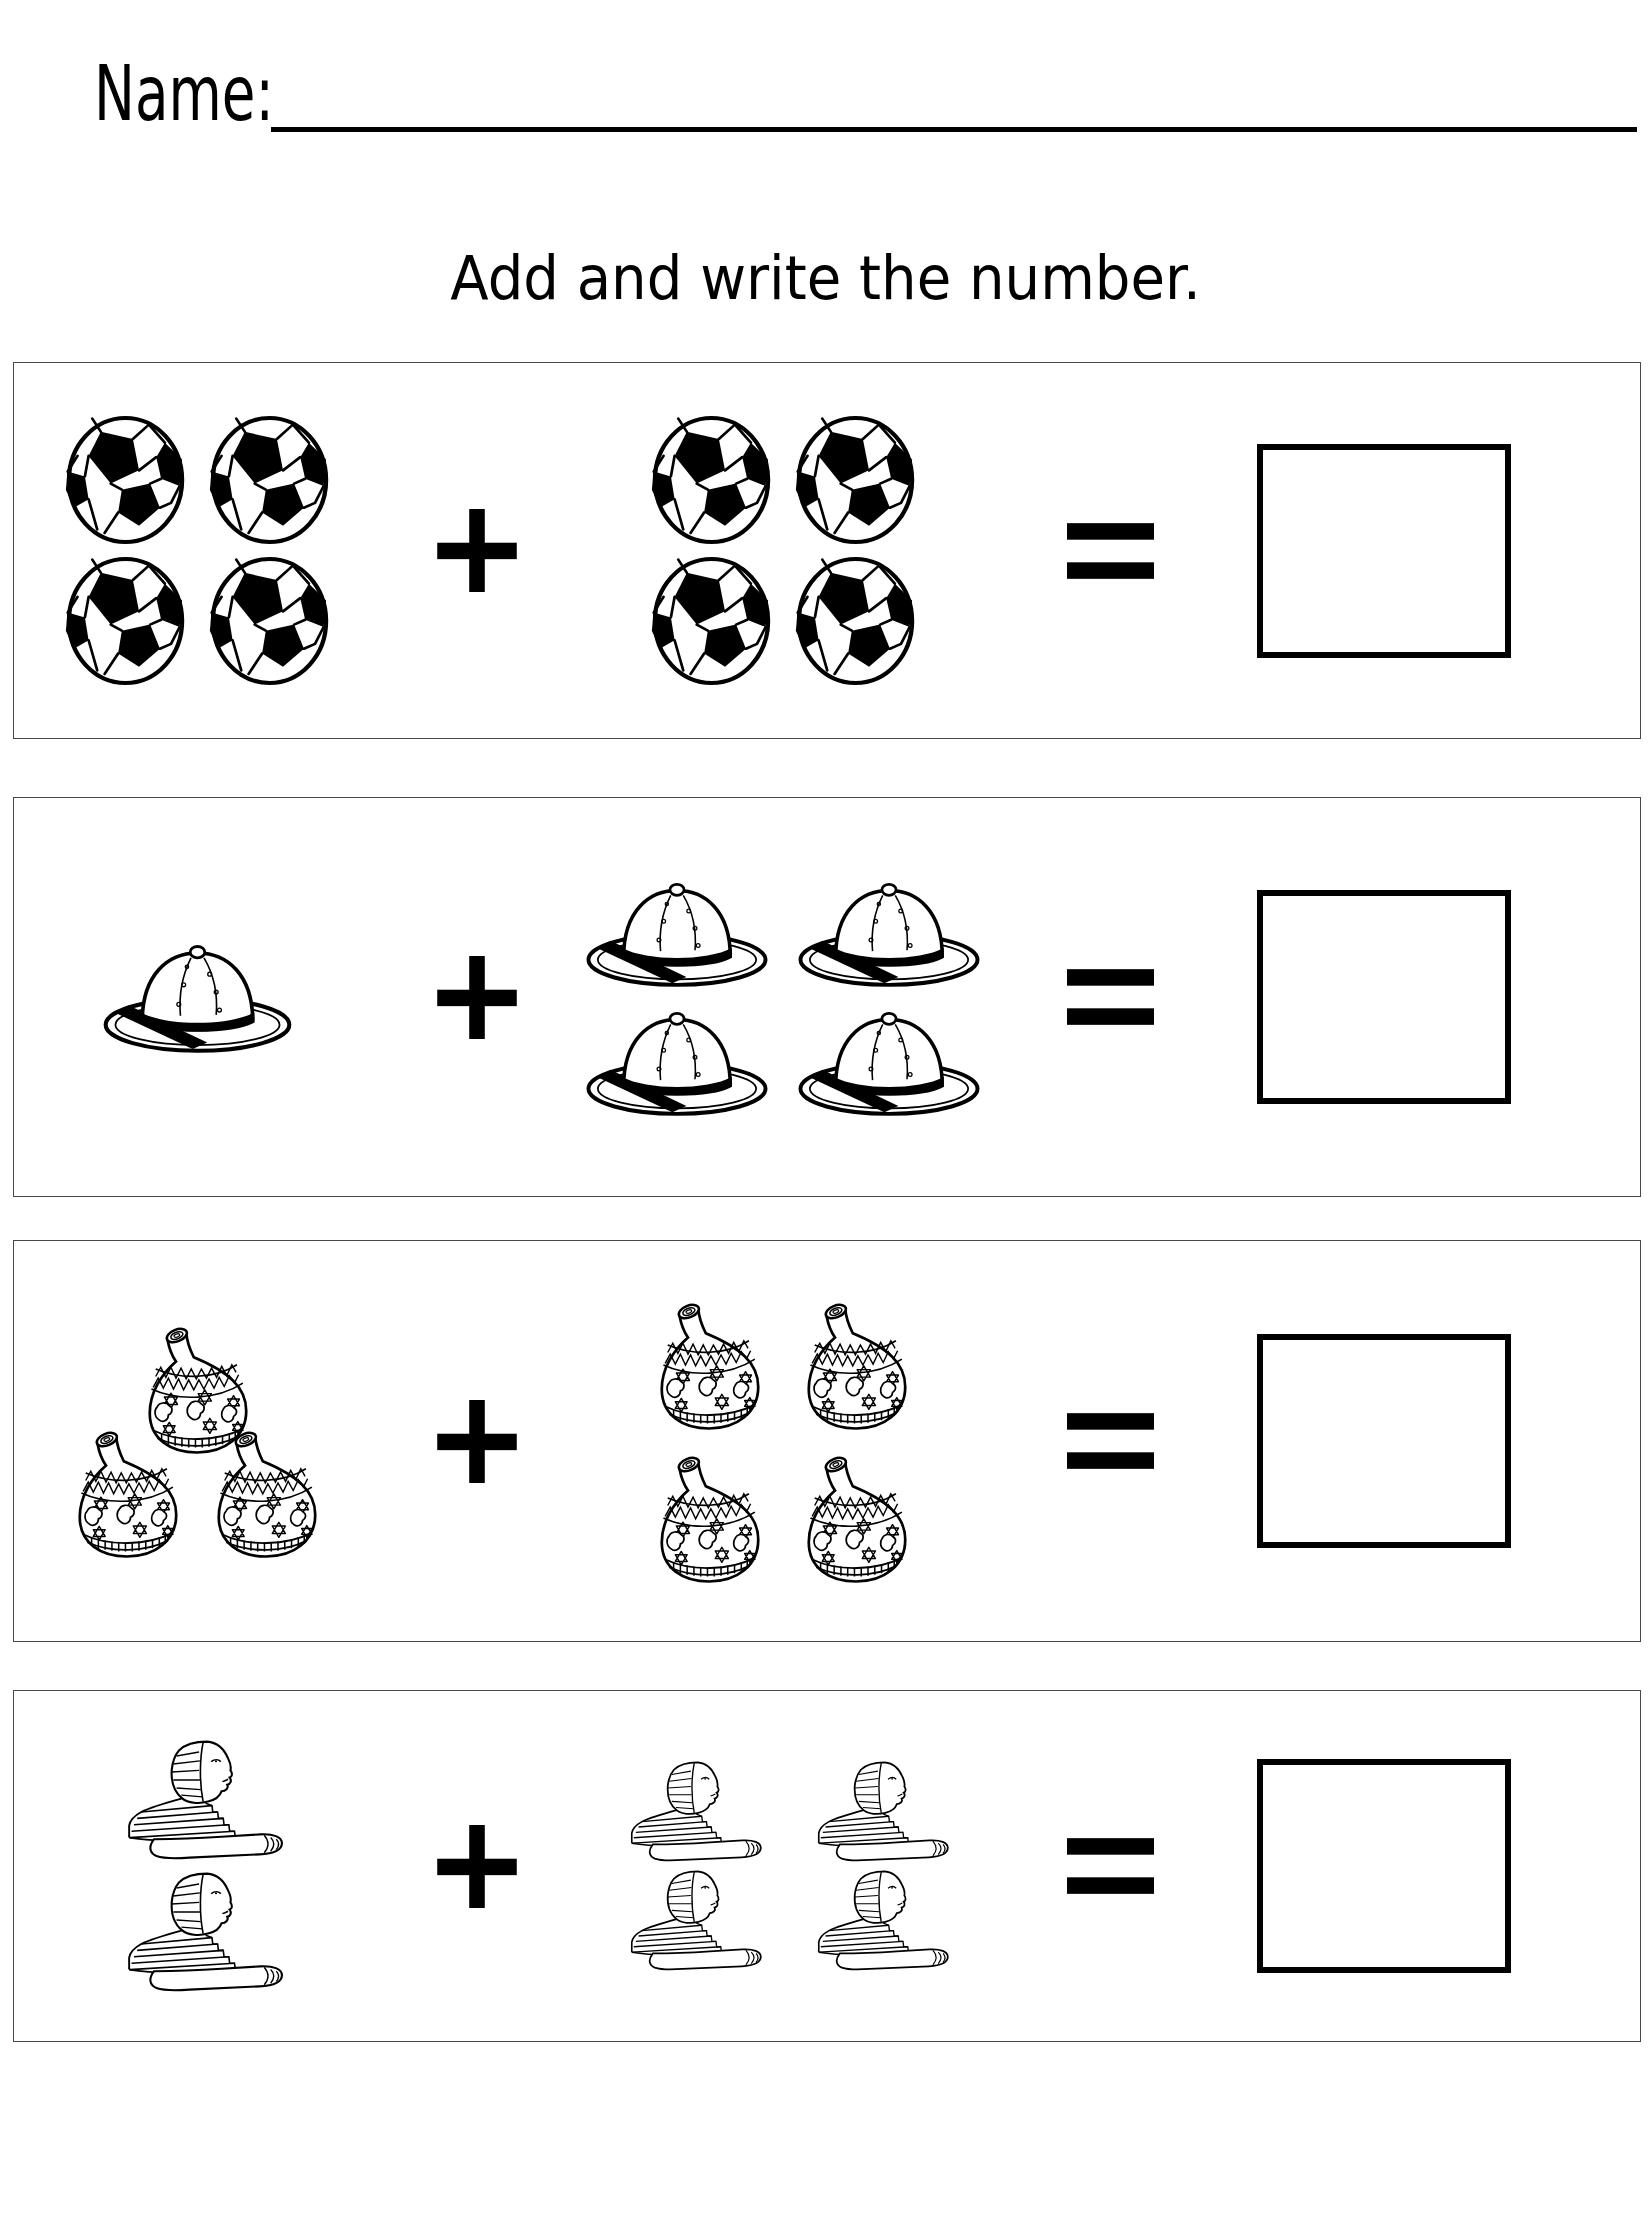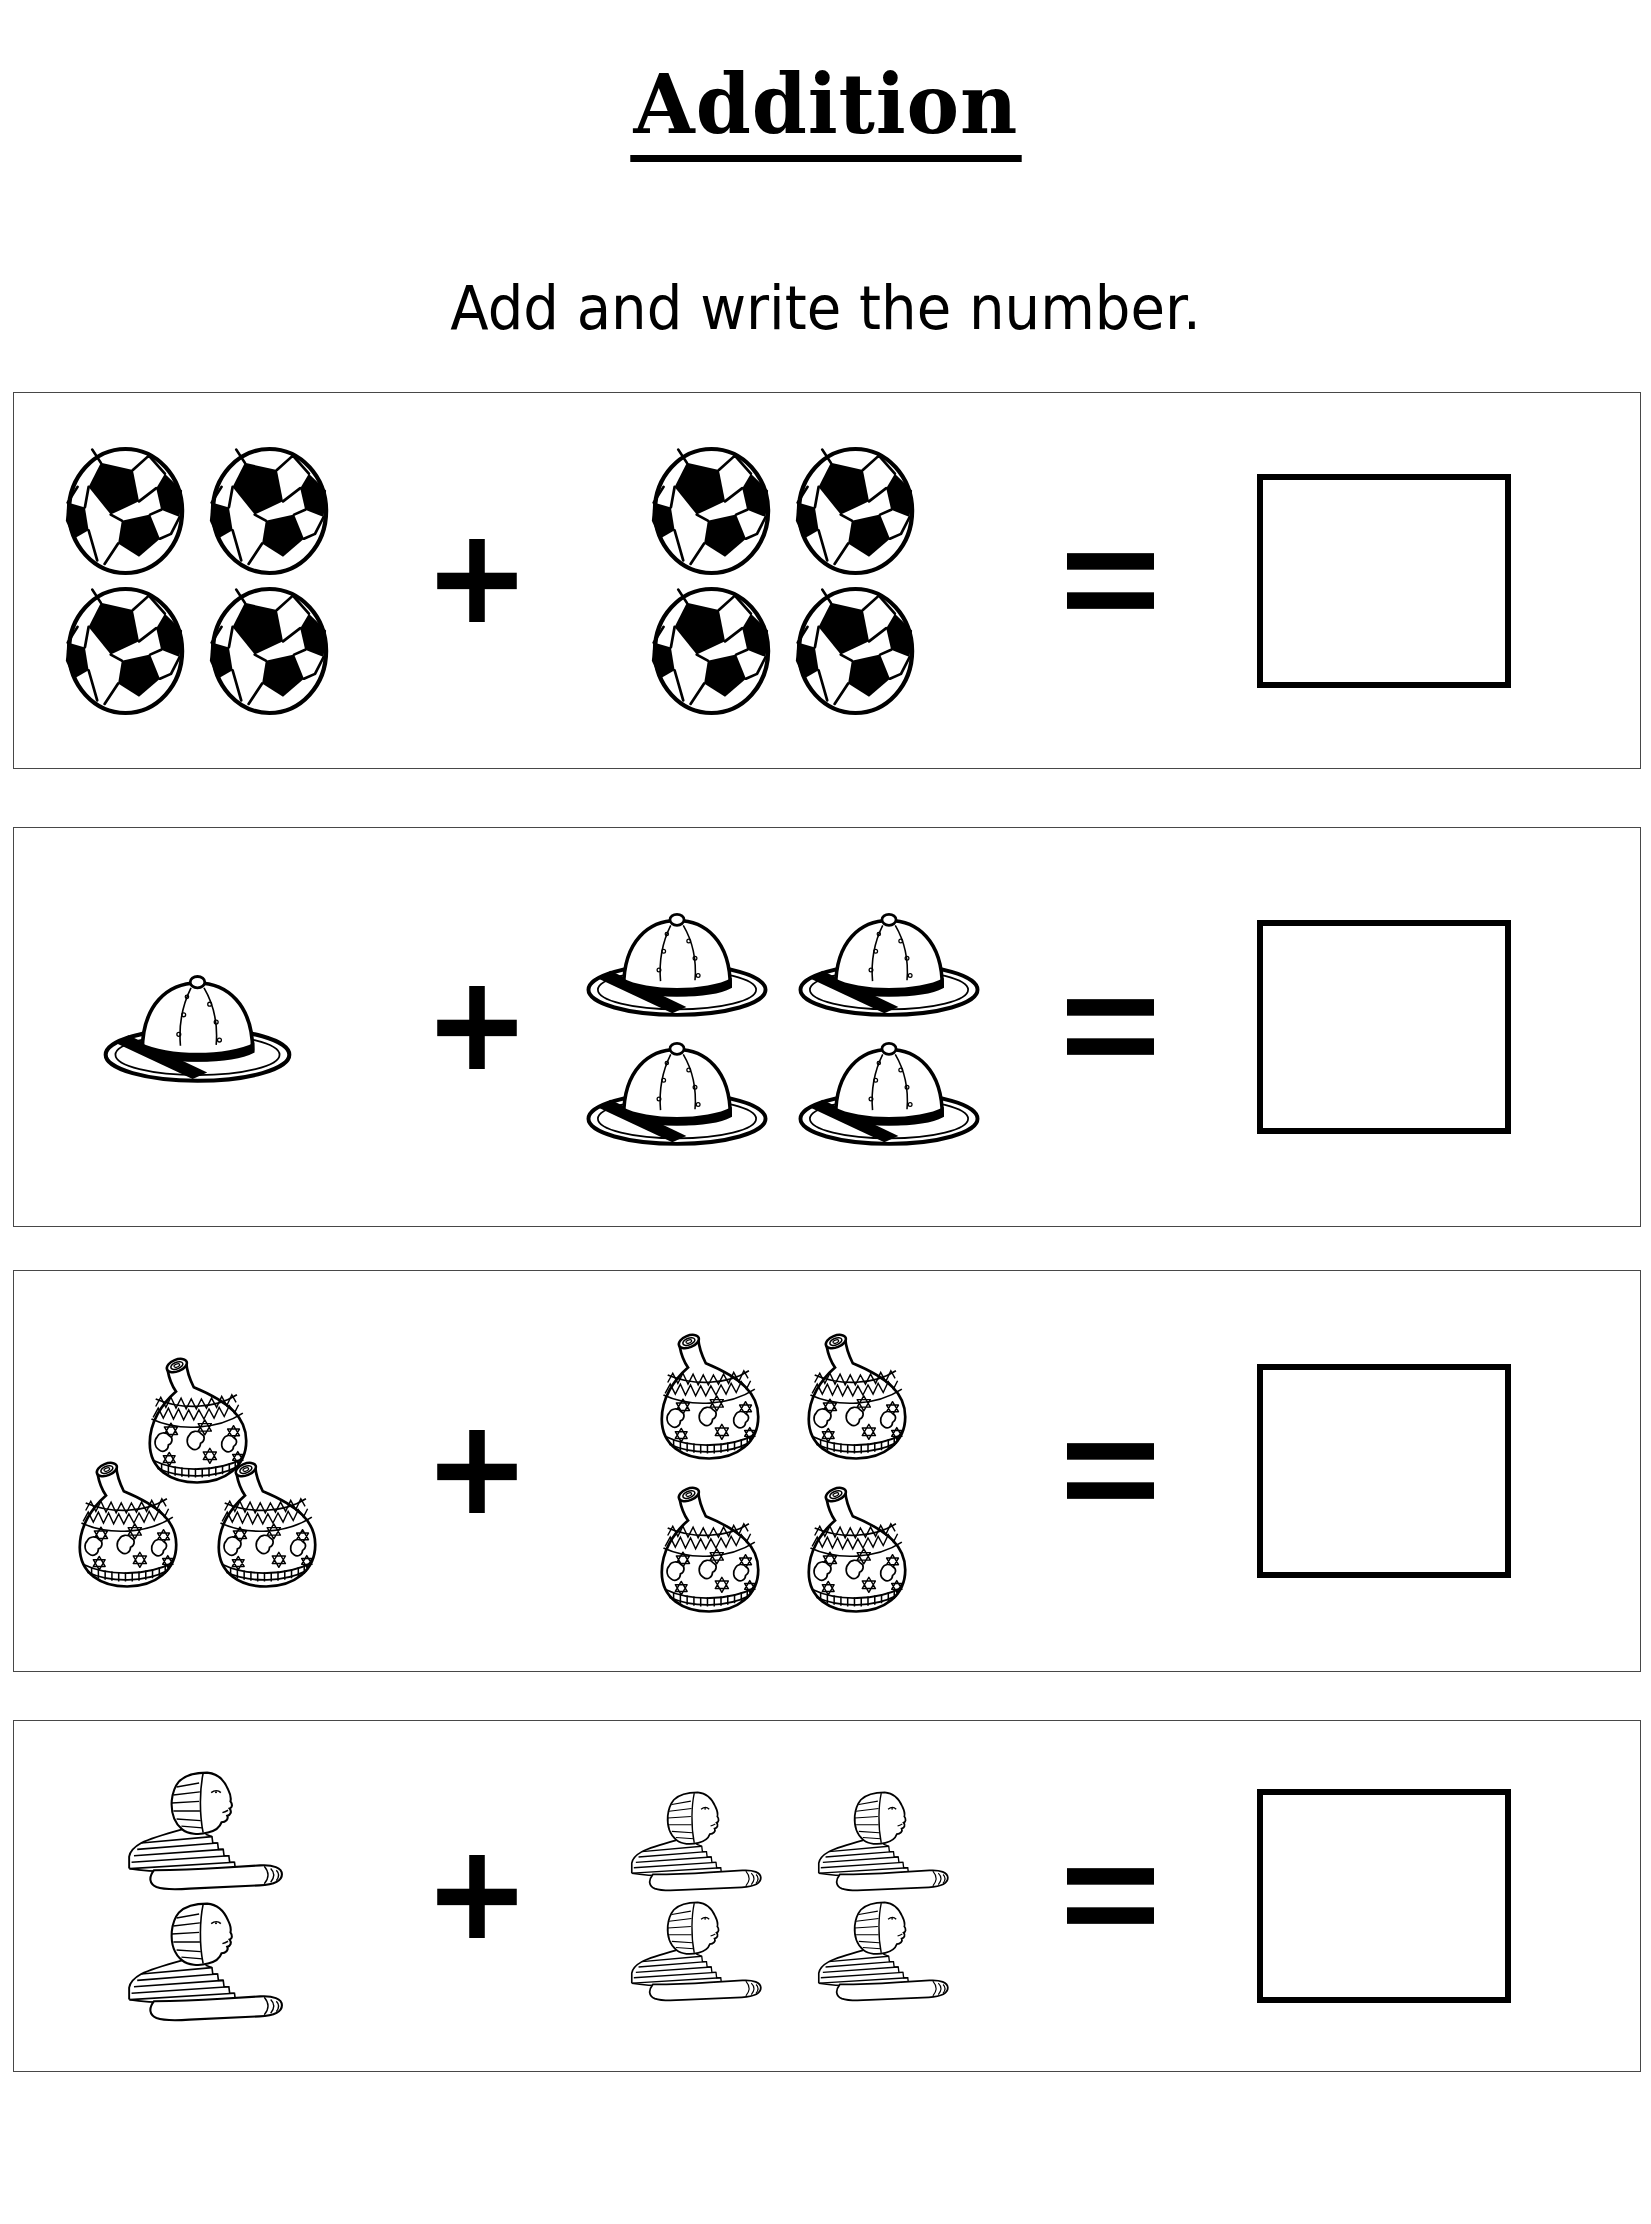--- a/index.html
+++ b/index.html
@@ -91,24 +91,25 @@
   .icon-sphinx svg{width:193px;height:120px;}
   .cell-right .icon-sphinx svg{width:163px;height:101px;}
 
   .defs-holder{position:absolute;width:0;height:0;overflow:hidden;}
 </style>
 </head>
 <body>
 
 <div class="page">
 
-
-  <div class="title-wrap">
-    <h1 class="title">Addition</h1>
-  </div>
+  <header class="name-row">
+    <span class="name-label">Name:</span>
+    <span class="name-line"></span>
+  </header>
+
 
   <p class="subtitle">Add and write the number.</p>
 
   <section class="problem-row row-0">
     <div class="cell cell-left">
         <div class="icon-group arr-2x2 item-soccer-ball" aria-label="4 soccer balls">
           <span class="icon icon-soccer-ball">
             <svg viewBox="0 0 100 108" preserveAspectRatio="none">
               <use href="#sym-soccer-ball"></use>
             </svg>

